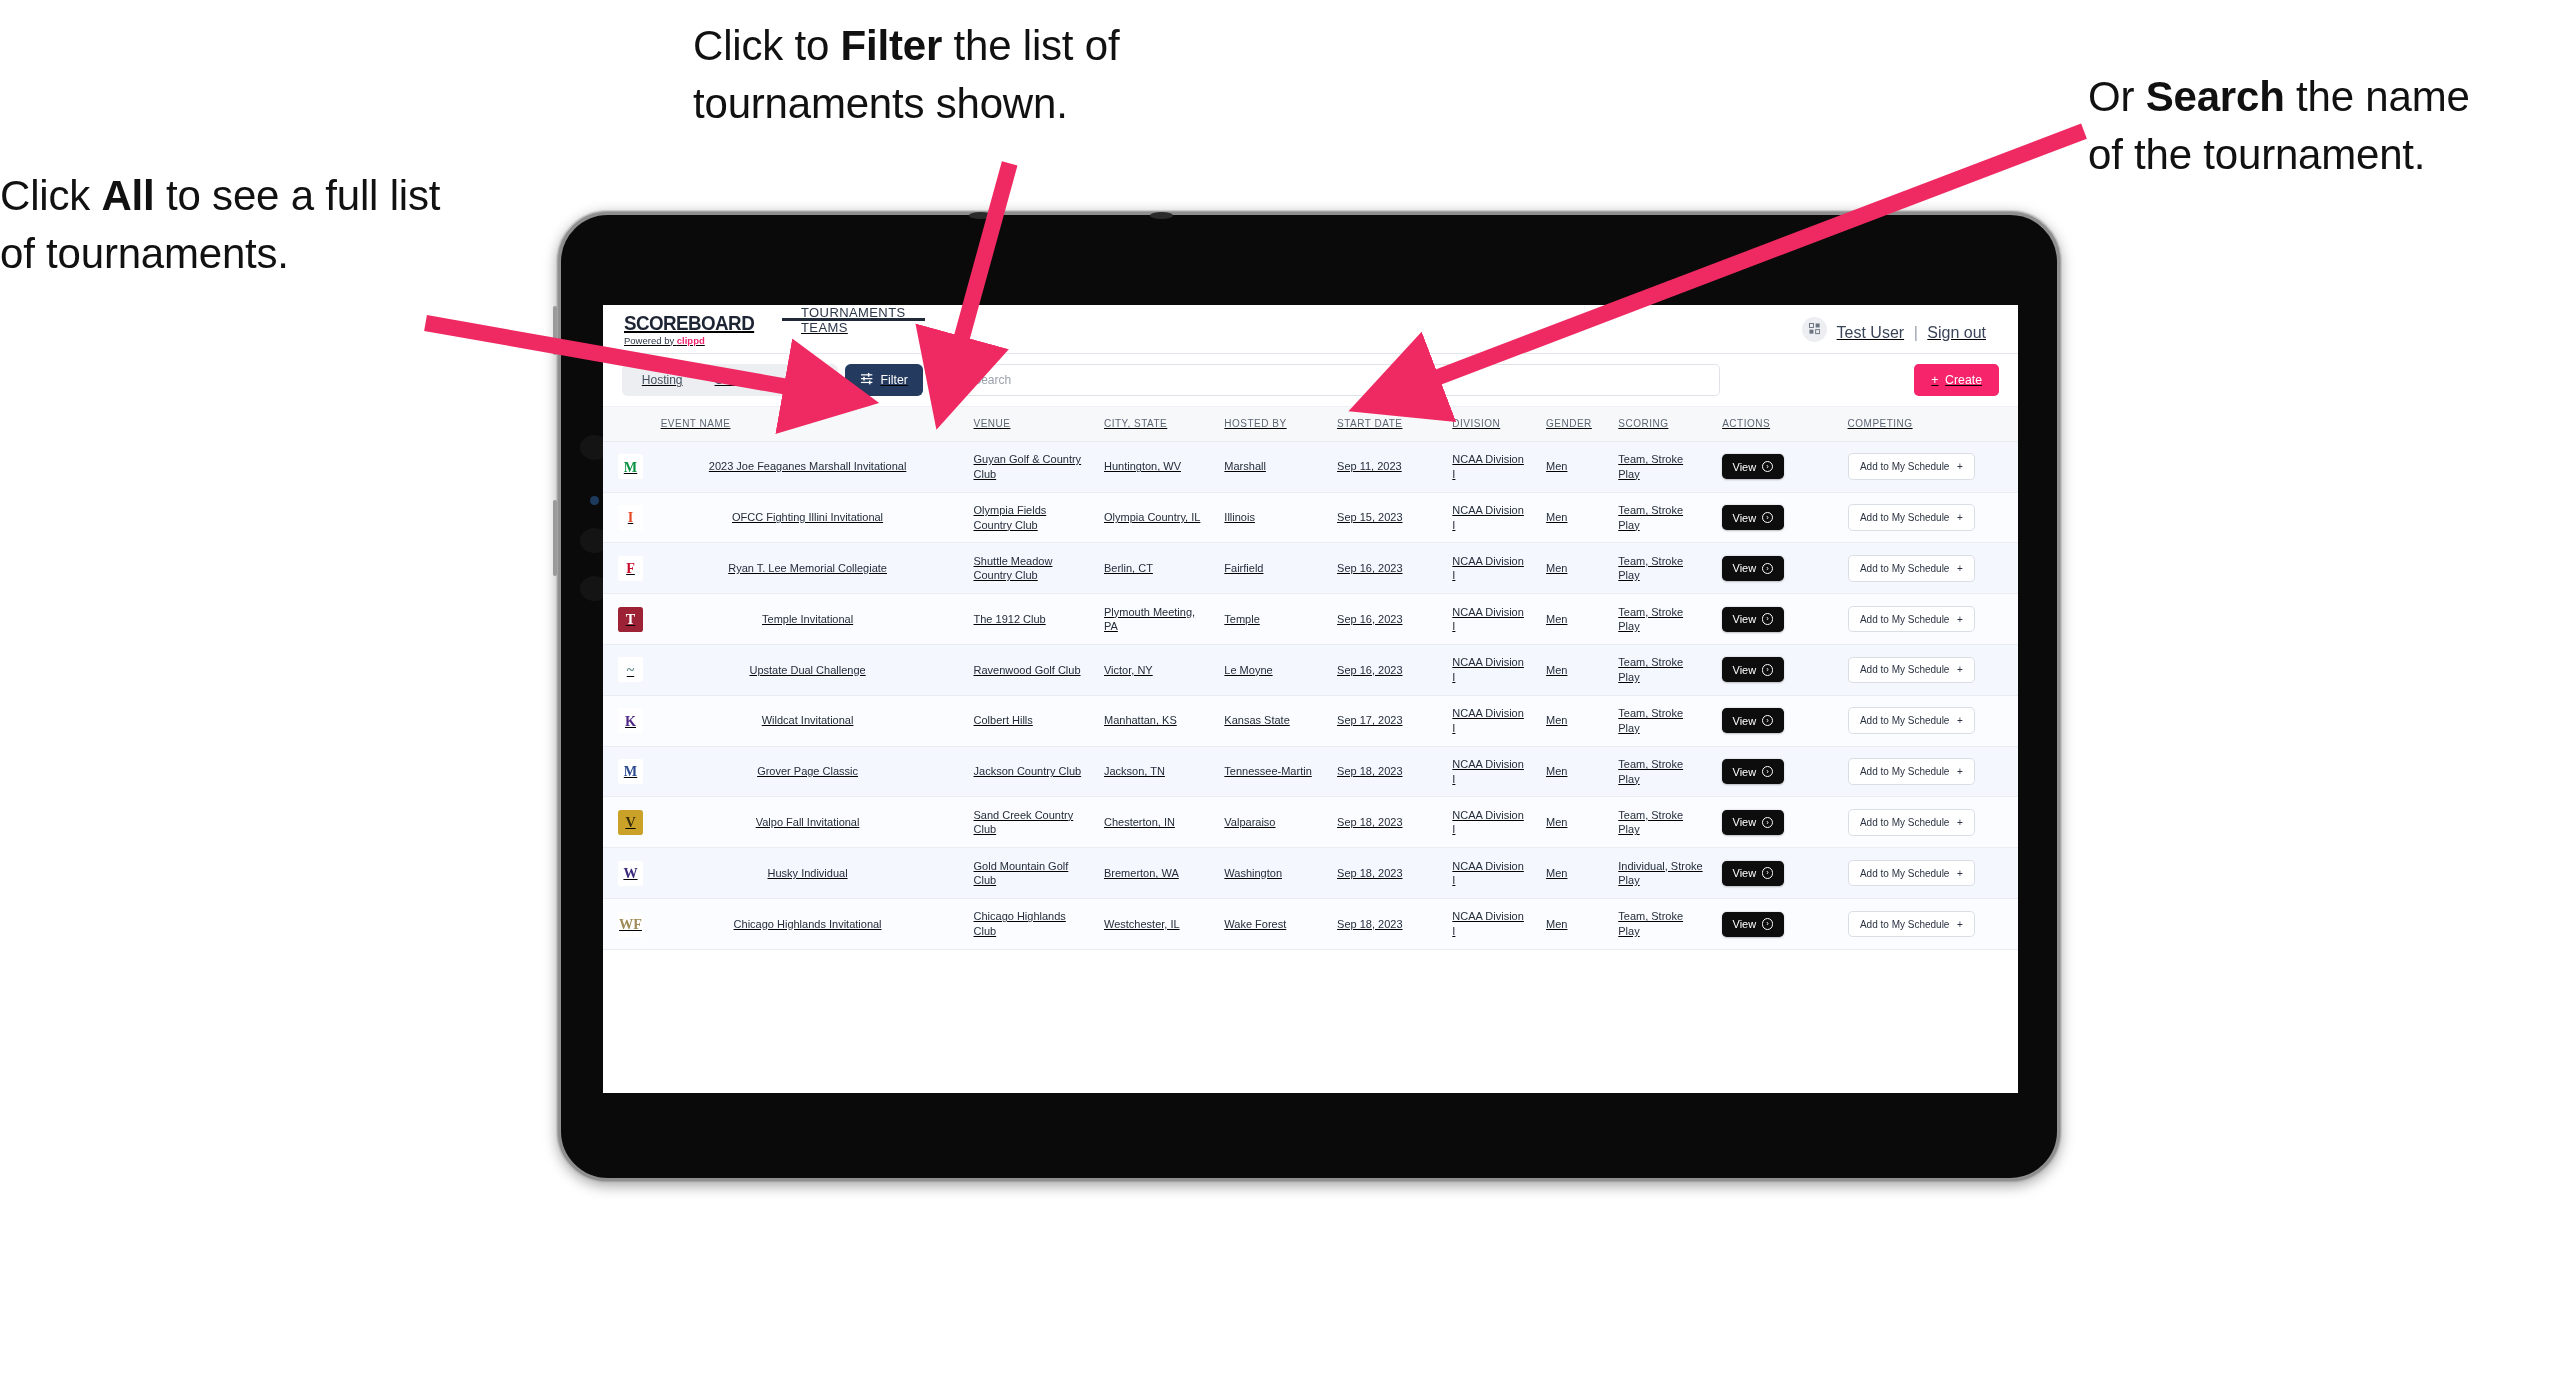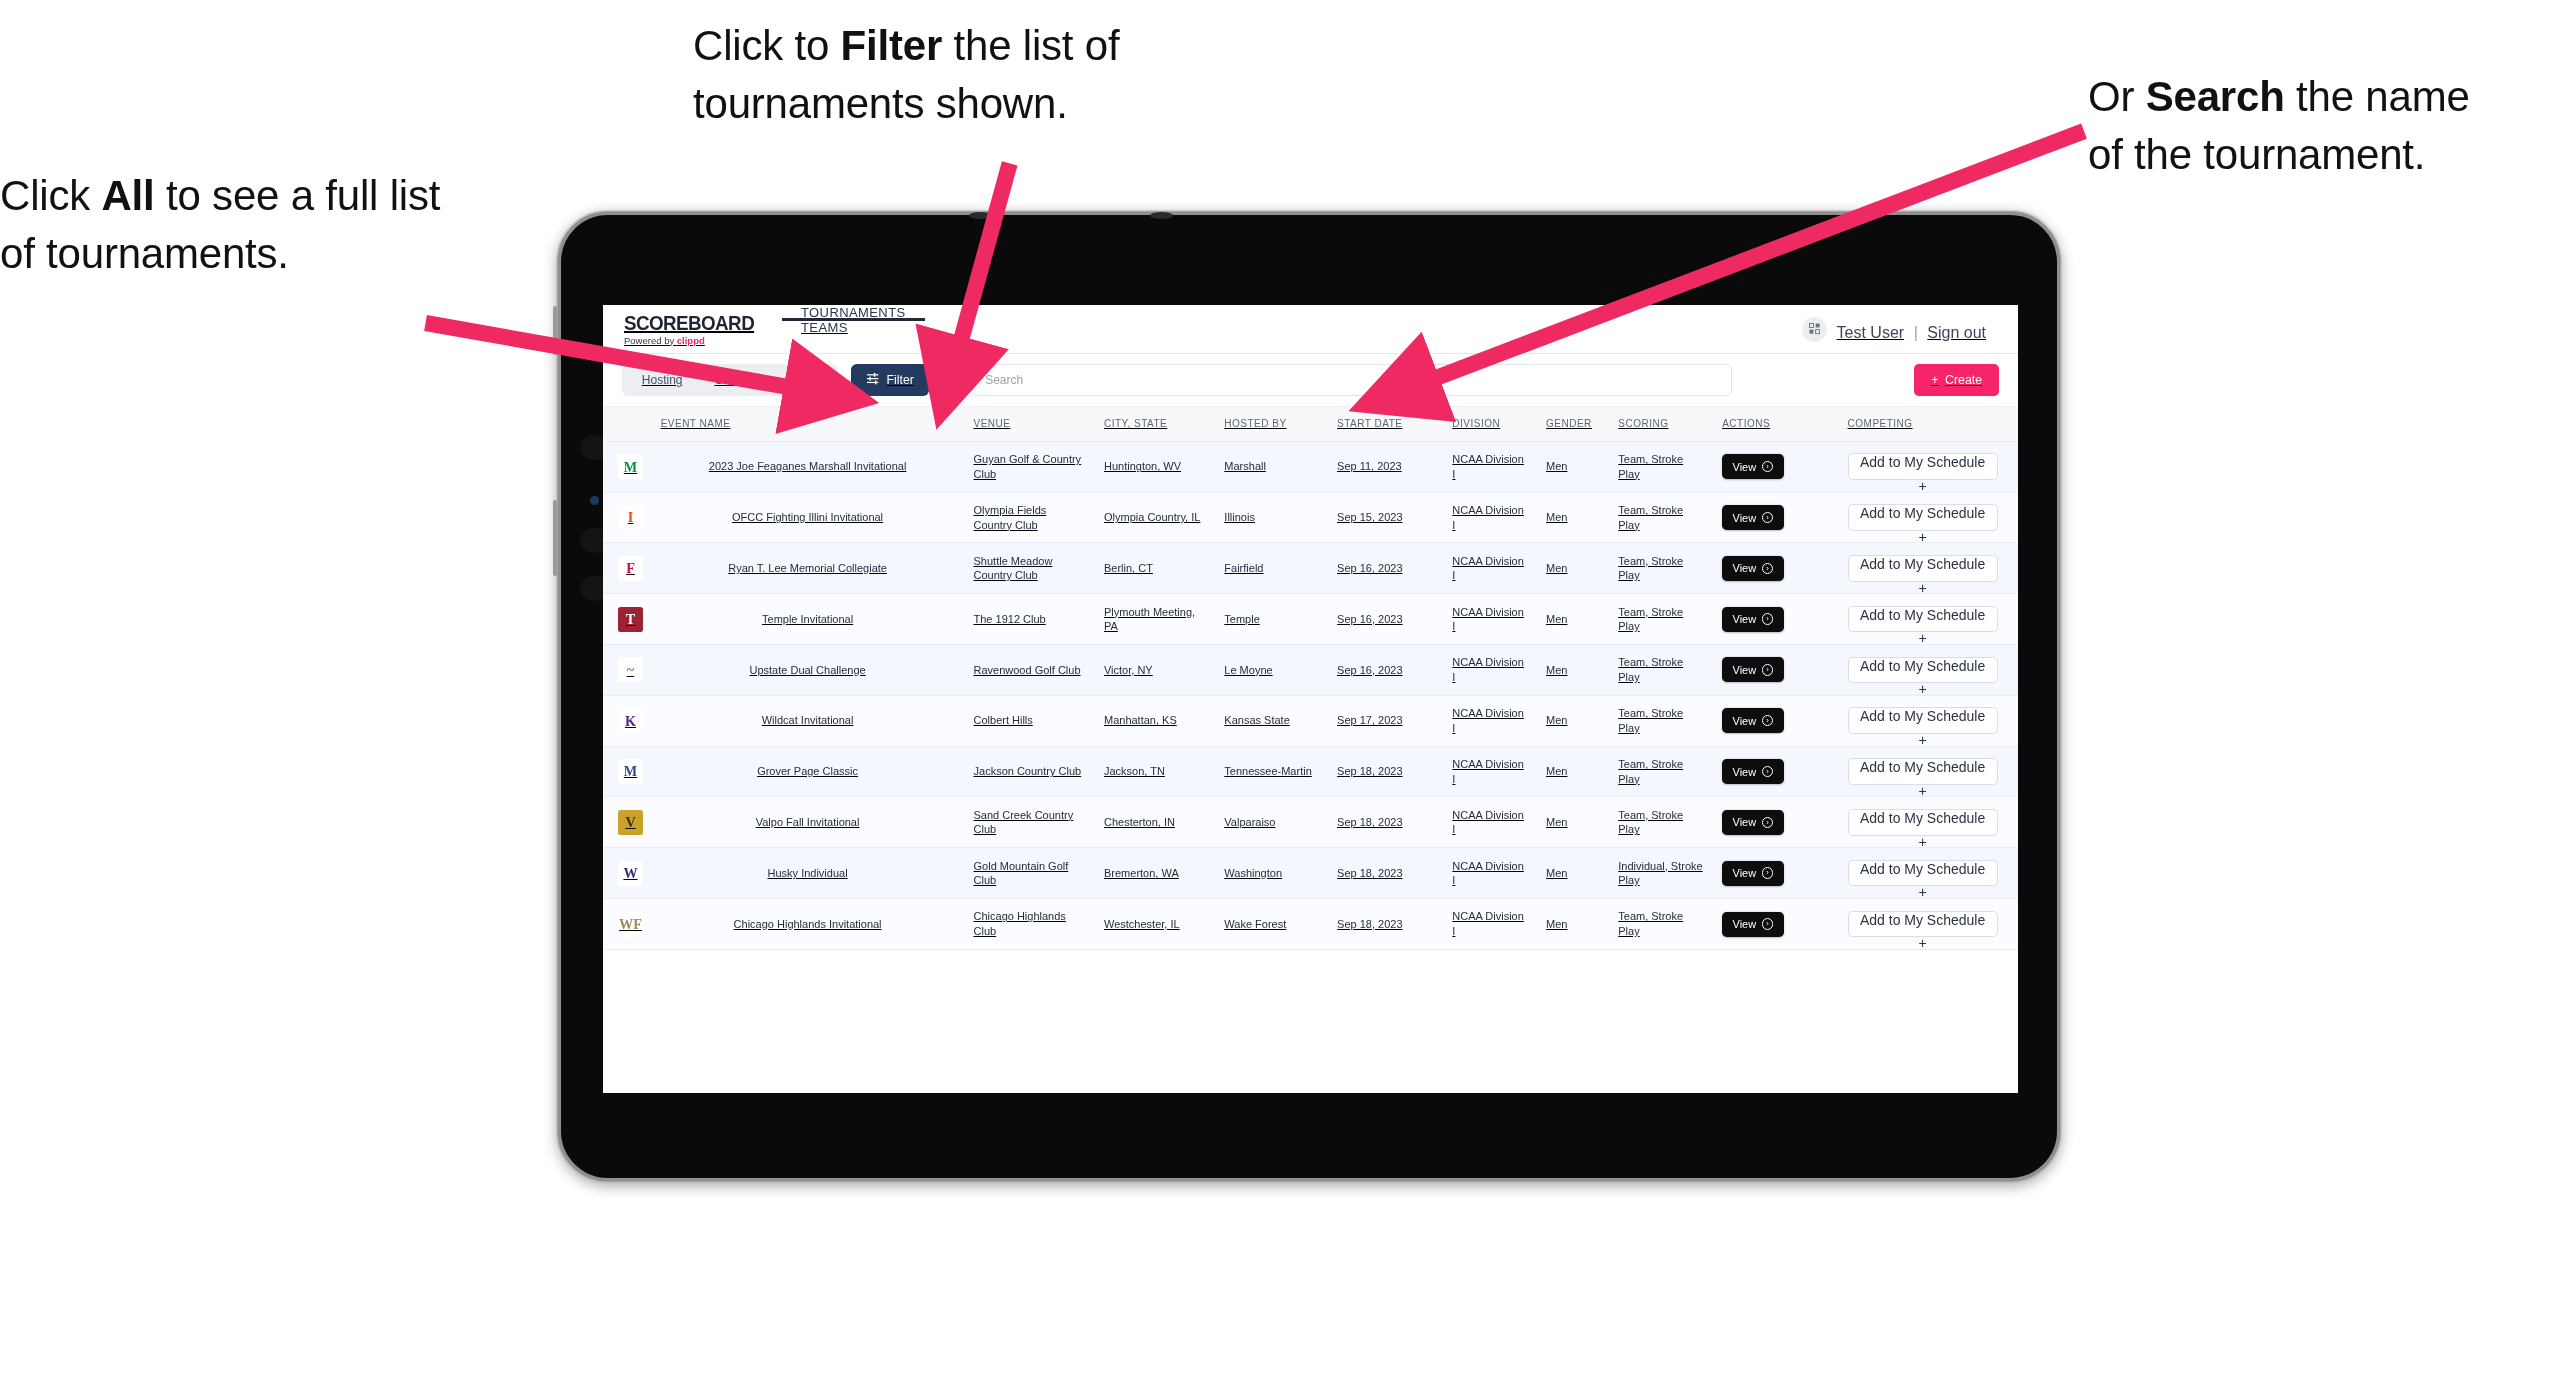--- a/index.html
+++ b/index.html
@@ -96,21 +96,21 @@
   .avatar {
     width:25px; height:25px; border-radius:50%; background:#eceef2;
     display:flex; align-items:center; justify-content:center; color:#6b7280;
   }
   .nav-right .sep { color:#9aa1ae; }
   .nav-link { cursor:pointer; }
 
   
   #toolbar {
     height: 53px; background:#ffffff;
-    display:flex; align-items:center; padding: 0 19px; gap: 13px;
+    display:flex; align-items:center; padding: 0 19px; gap: 7px;
     border-bottom: 0.9px solid #eef0f4;
   }
   .segmented {
     display:flex; align-items:center;
     background:#eceef1; border-radius:5.7px; padding:3.8px; height:32px;
   }
   .seg-btn {
     height:25px; display:flex; align-items:center; padding: 0 16px;
     font-size:12px; color:#46505f; border-radius:3.8px; cursor:pointer;
   }
@@ -177,24 +177,23 @@
     font-family:"Liberation Sans", sans-serif;
     box-shadow: 0 0.9px 1.9px rgba(0,0,0,0.25);
   }
   .view-btn .circ {
     width:11.4px; height:11.4px; border:1.2px solid #fff; border-radius:50%;
     display:inline-flex; align-items:center; justify-content:center;
     font-size:7.6px; line-height:1;
   }
   .add-btn {
     background:#ffffff; color:#2a3342; border:0.9px solid #d9dde4; border-radius:4.7px;
-    height:26.6px; padding: 0 11.4px; font-size:14px; display:inline-flex;
+    height:26.6px; padding: 0 11.4px; font-size:10px; display:inline-flex;
     align-items:center; gap:7.6px; cursor:pointer; white-space:nowrap;
     font-family:"Liberation Sans", sans-serif;
-    flex-direction:column;
   }
 </style>
 </head>
 <body>
 
 <div id="stage">
 
   <div class="anno" id="anno-all"><span>Click </span><b>All</b><span> to see a full list of tournaments.</span></div>
   <div class="anno" id="anno-filter"><span>Click to </span><b>Filter</b><span> the list of tournaments shown.</span></div>
   <div class="anno" id="anno-search"><span>Or </span><b>Search</b><span> the name of the tournament.</span></div>

